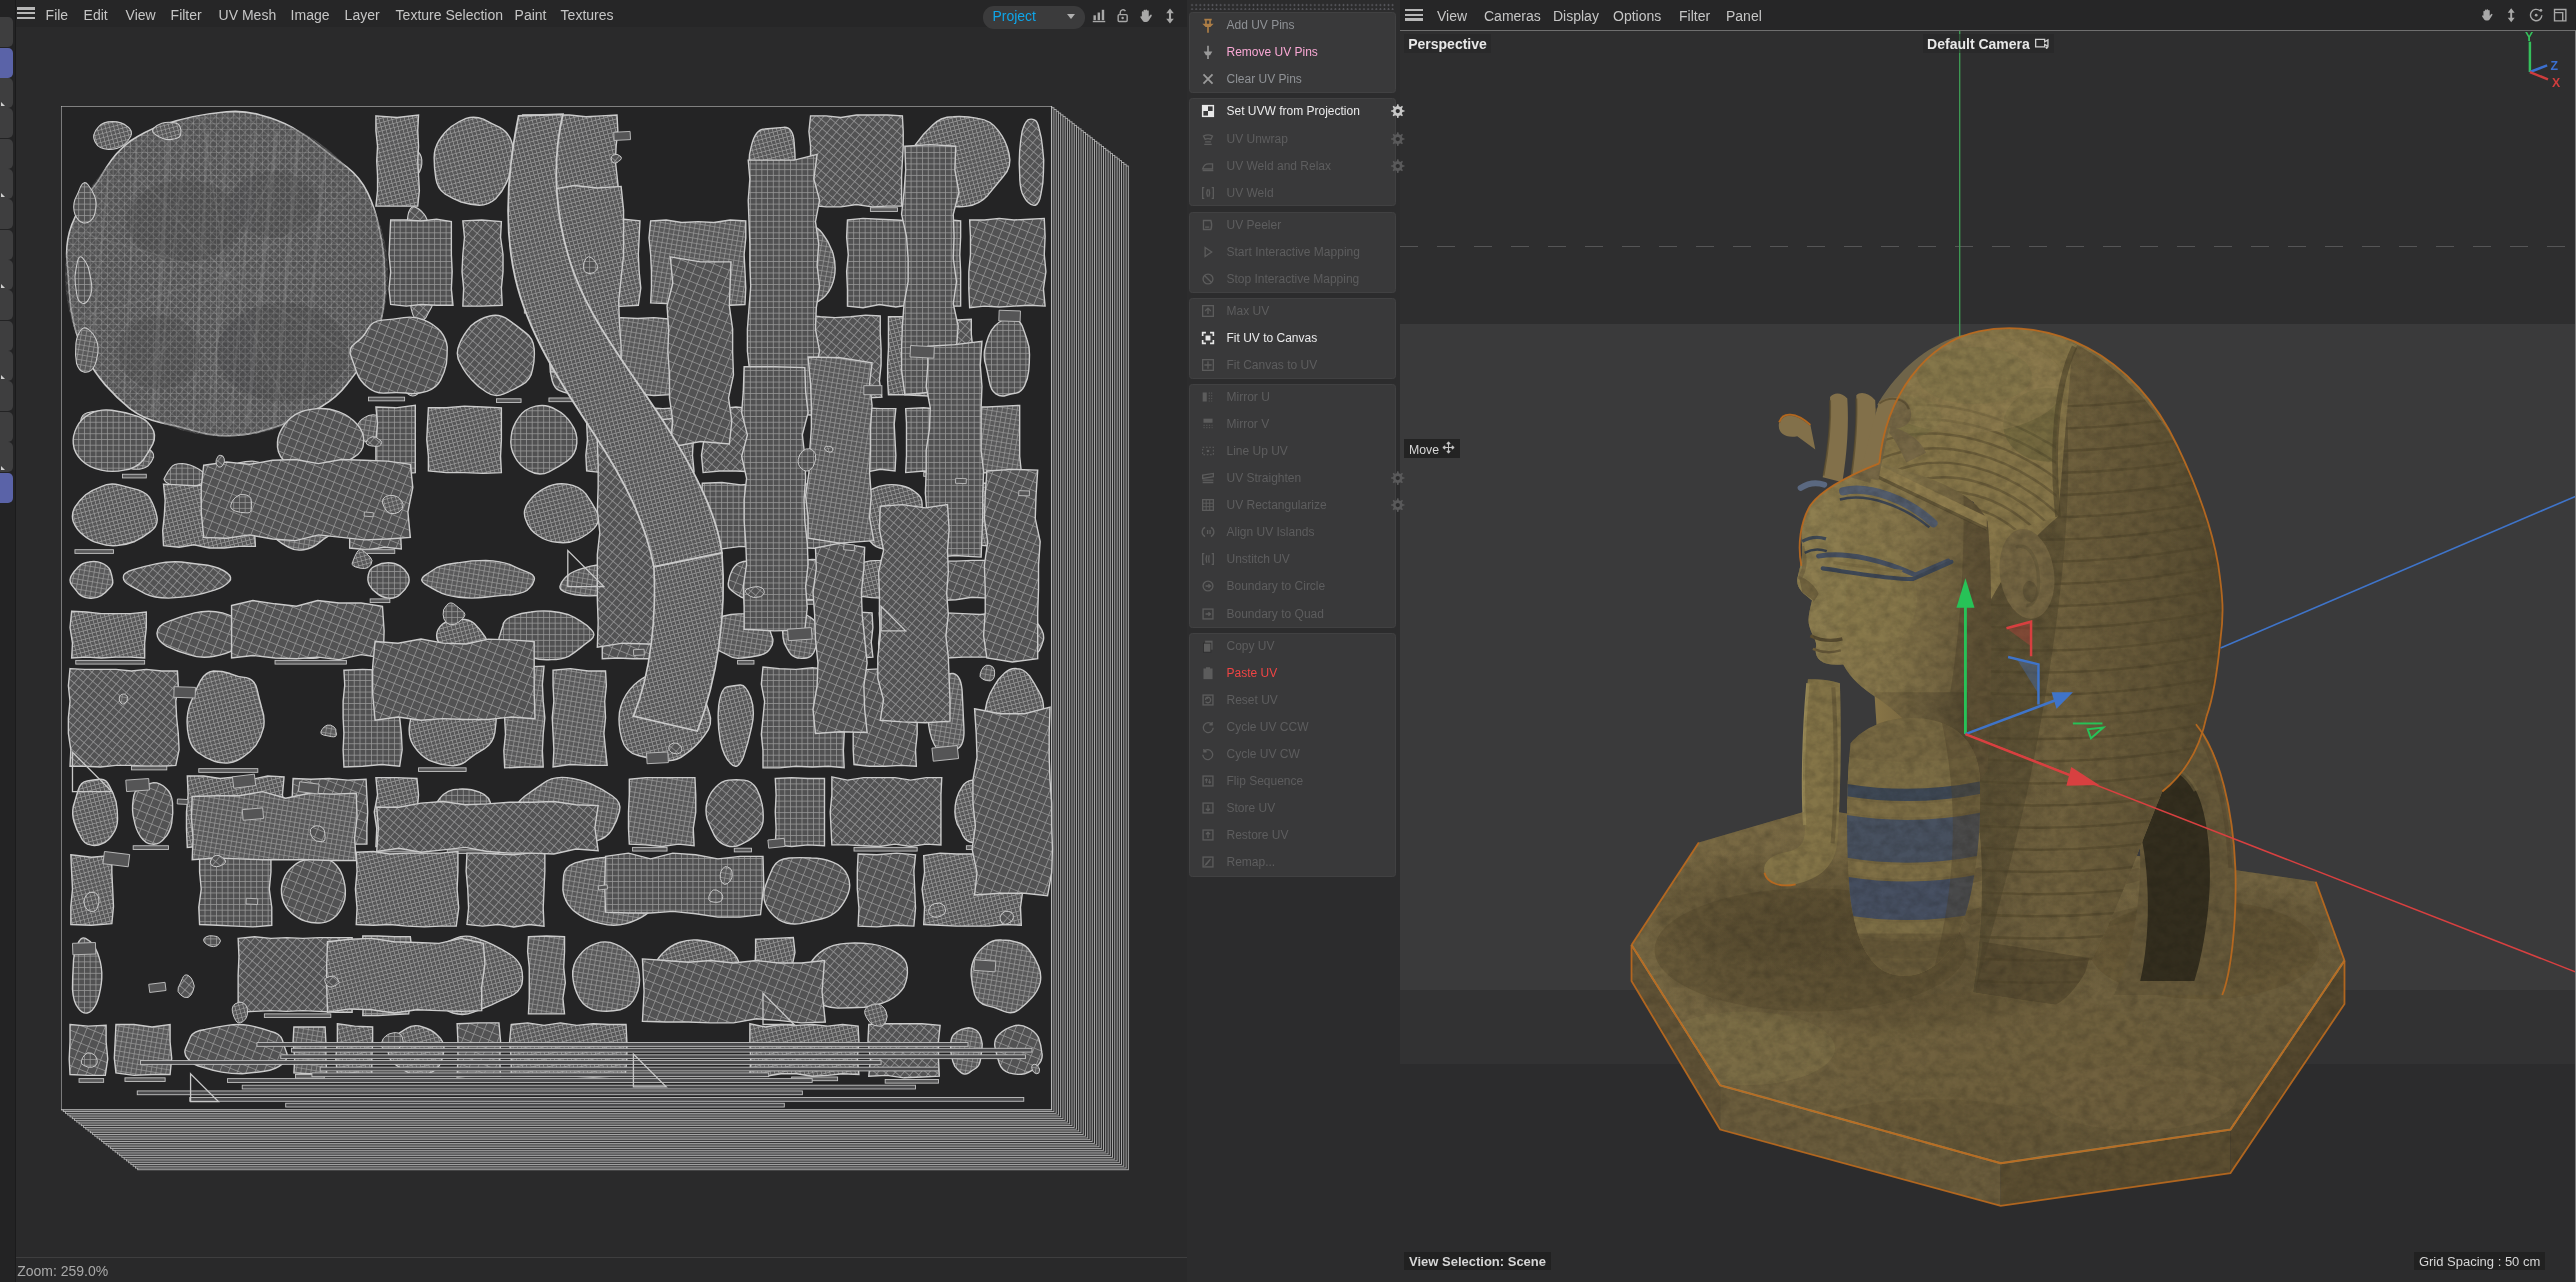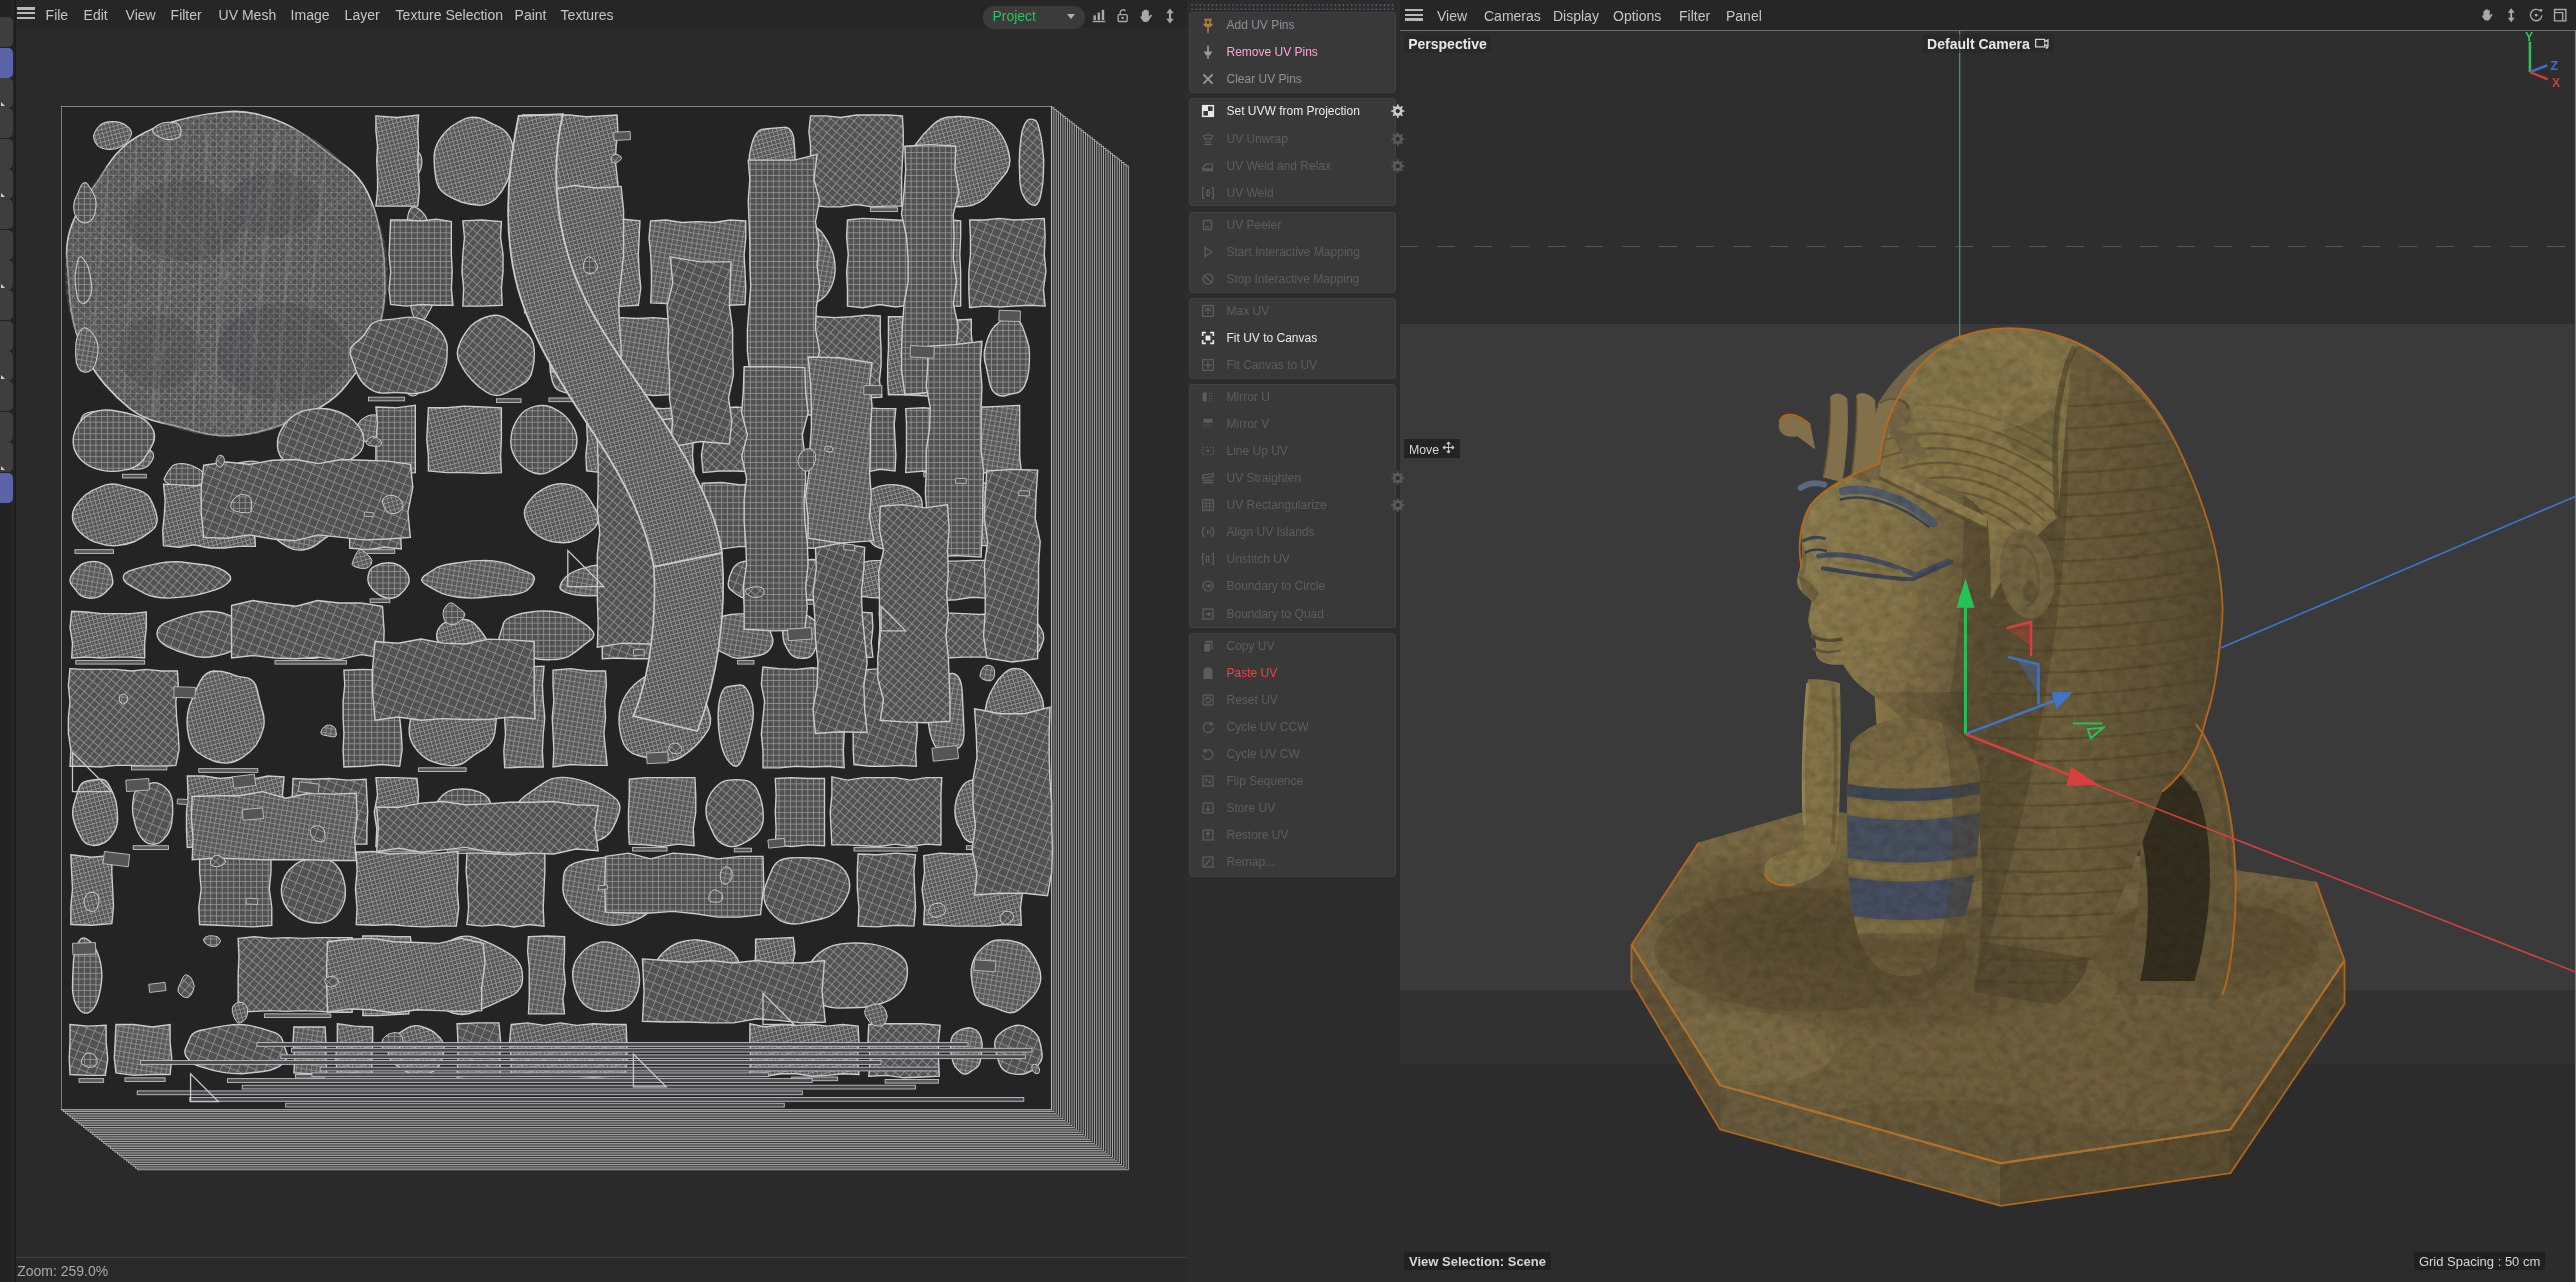--- a/index.html
+++ b/index.html
@@ -60,21 +60,21 @@
     <span style="position:absolute;left:30px;top:7.4px">File</span>
     <span style="position:absolute;left:68px;top:7.4px">Edit</span>
     <span style="position:absolute;left:110px;top:7.4px">View</span>
     <span style="position:absolute;left:155px;top:7.4px">Filter</span>
     <span style="position:absolute;left:203px;top:7.4px">UV Mesh</span>
     <span style="position:absolute;left:275px;top:7.4px">Image</span>
     <span style="position:absolute;left:329px;top:7.4px">Layer</span>
     <span style="position:absolute;left:380px;top:7.4px">Texture Selection</span>
     <span style="position:absolute;left:499px;top:7.4px">Paint</span>
     <span style="position:absolute;left:545px;top:7.4px">Textures</span>
-  <div style="position:absolute;left:967px;top:5.7px;width:102px;height:23px;background:#3b3b3c;border-radius:11px;color:#22c55e;">
+  <div style="position:absolute;left:967px;top:5.7px;width:102px;height:23px;background:#3b3b3c;border-radius:11px;color:#0ea5e9;">
     <span style="position:absolute;left:9.8px;top:2.5px;font-size:14px">Project</span>
     <span style="position:absolute;right:9.8px;top:8.2px;width:0;height:0;border-left:4.9px solid transparent;border-right:4.9px solid transparent;border-top:5.7px solid #b0b0b0"></span>
   </div>
   <span style="position:absolute;left:1074px;top:6.6px"><svg width="18" height="18" viewBox="0 0 26 26">
         <path d="M4 21 H22" stroke="#a8a8a8" stroke-width="2"></path>
         <rect x="5" y="12" width="3.5" height="7" fill="#a8a8a8"></rect>
         <rect x="11" y="8" width="3.5" height="11" fill="#a8a8a8"></rect>
         <rect x="17" y="4" width="3.5" height="15" fill="#a8a8a8"></rect>
       </svg></span>
   <span style="position:absolute;left:1098px;top:6.6px"><svg width="18" height="18" viewBox="0 0 26 26">

